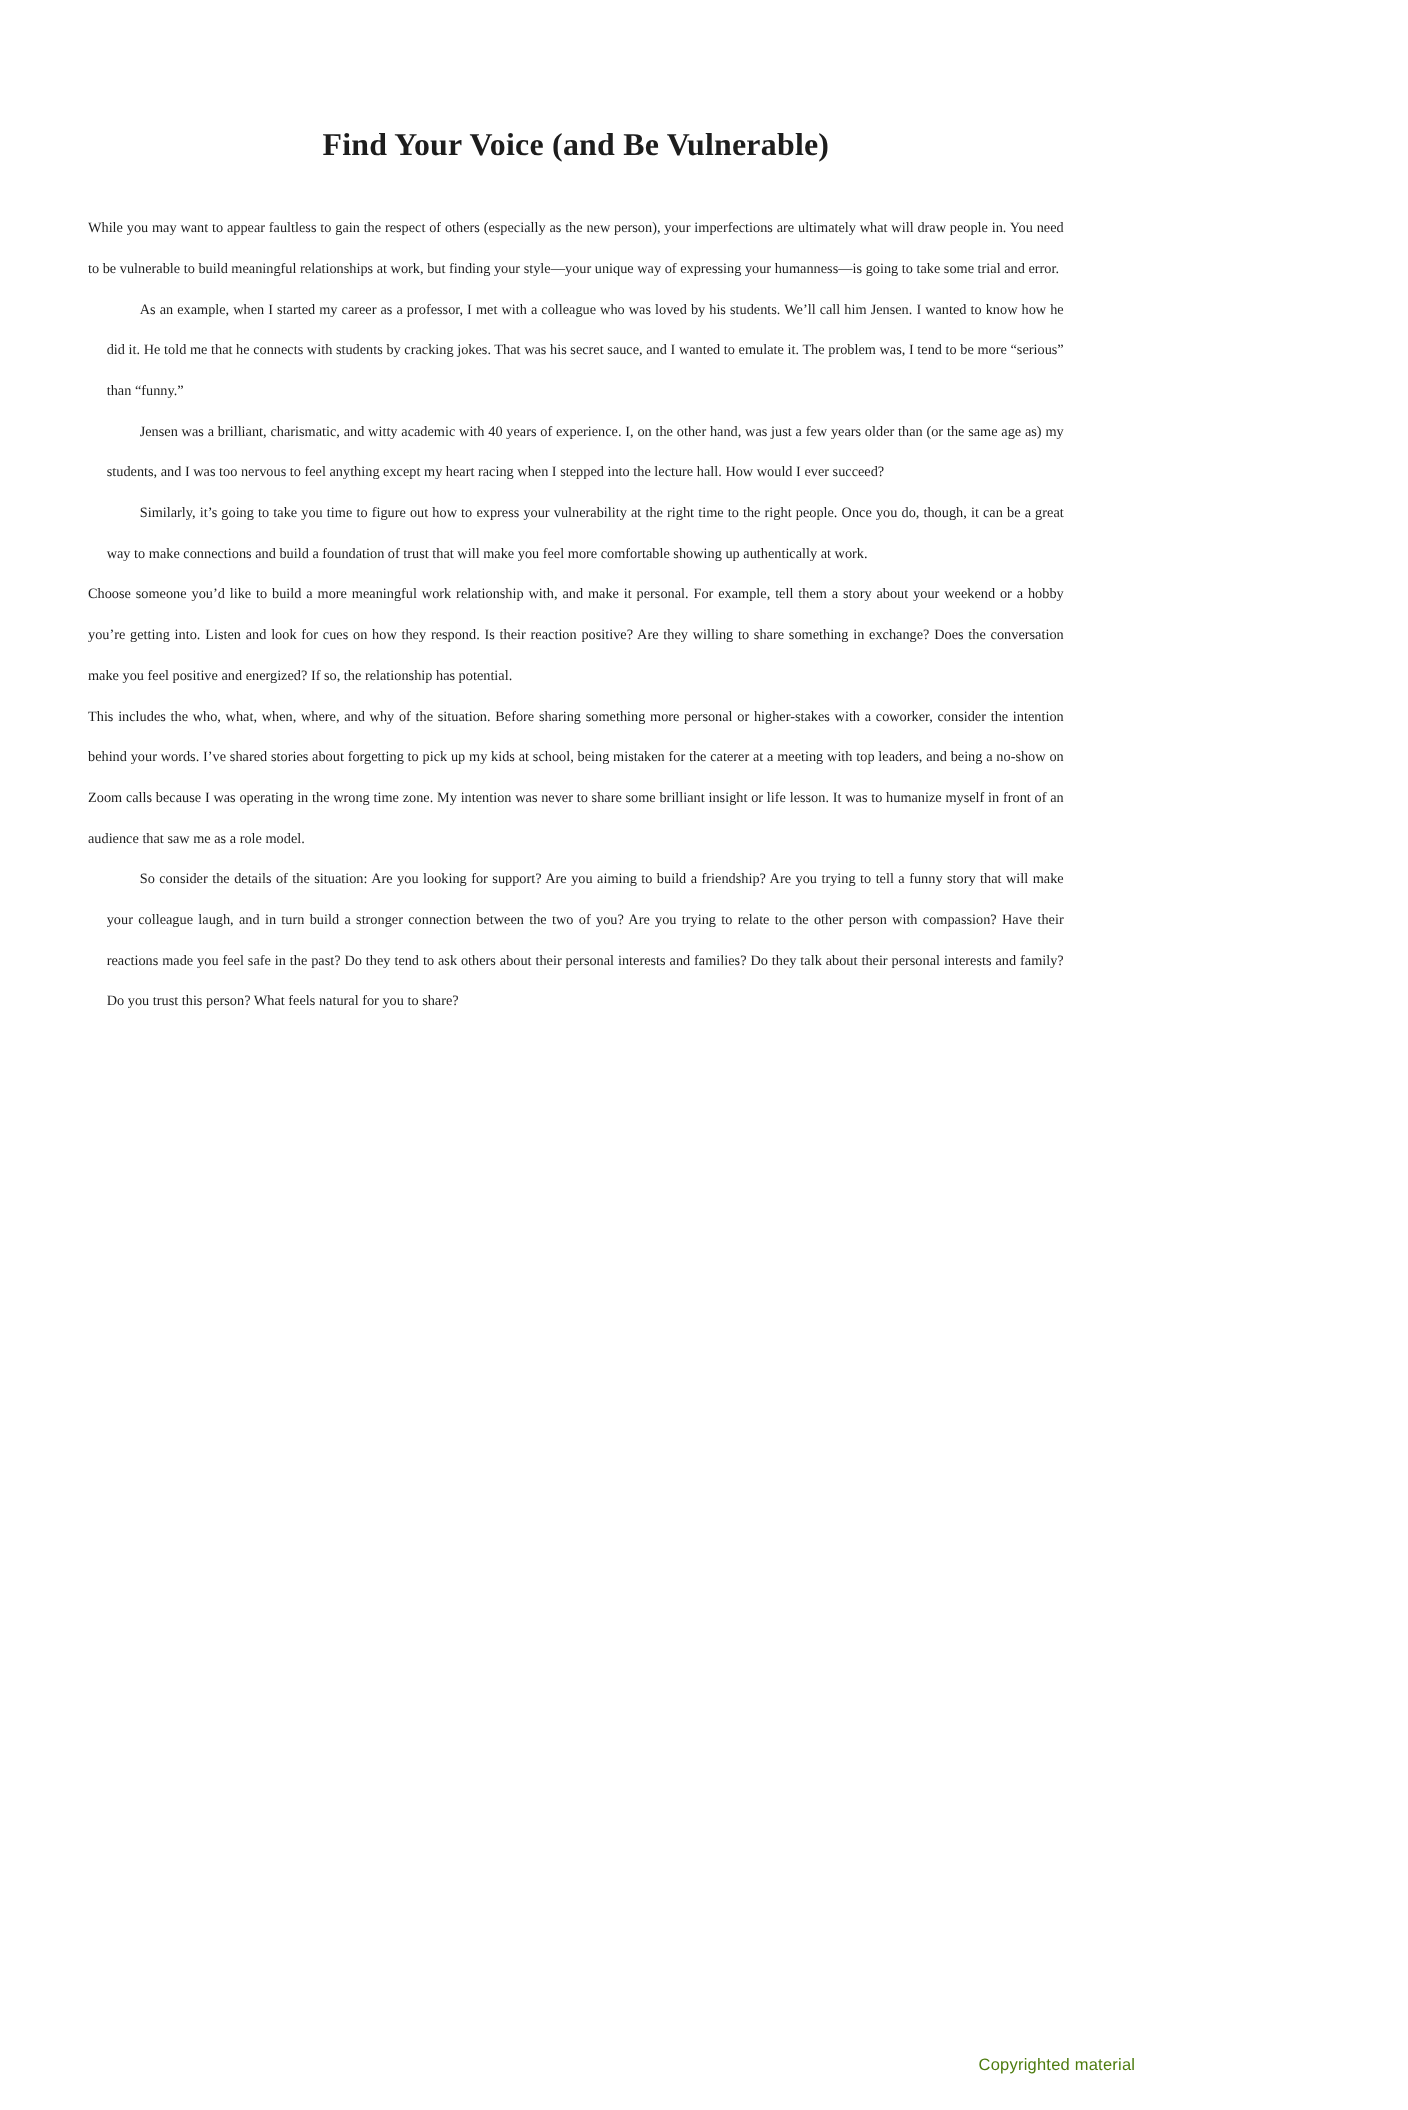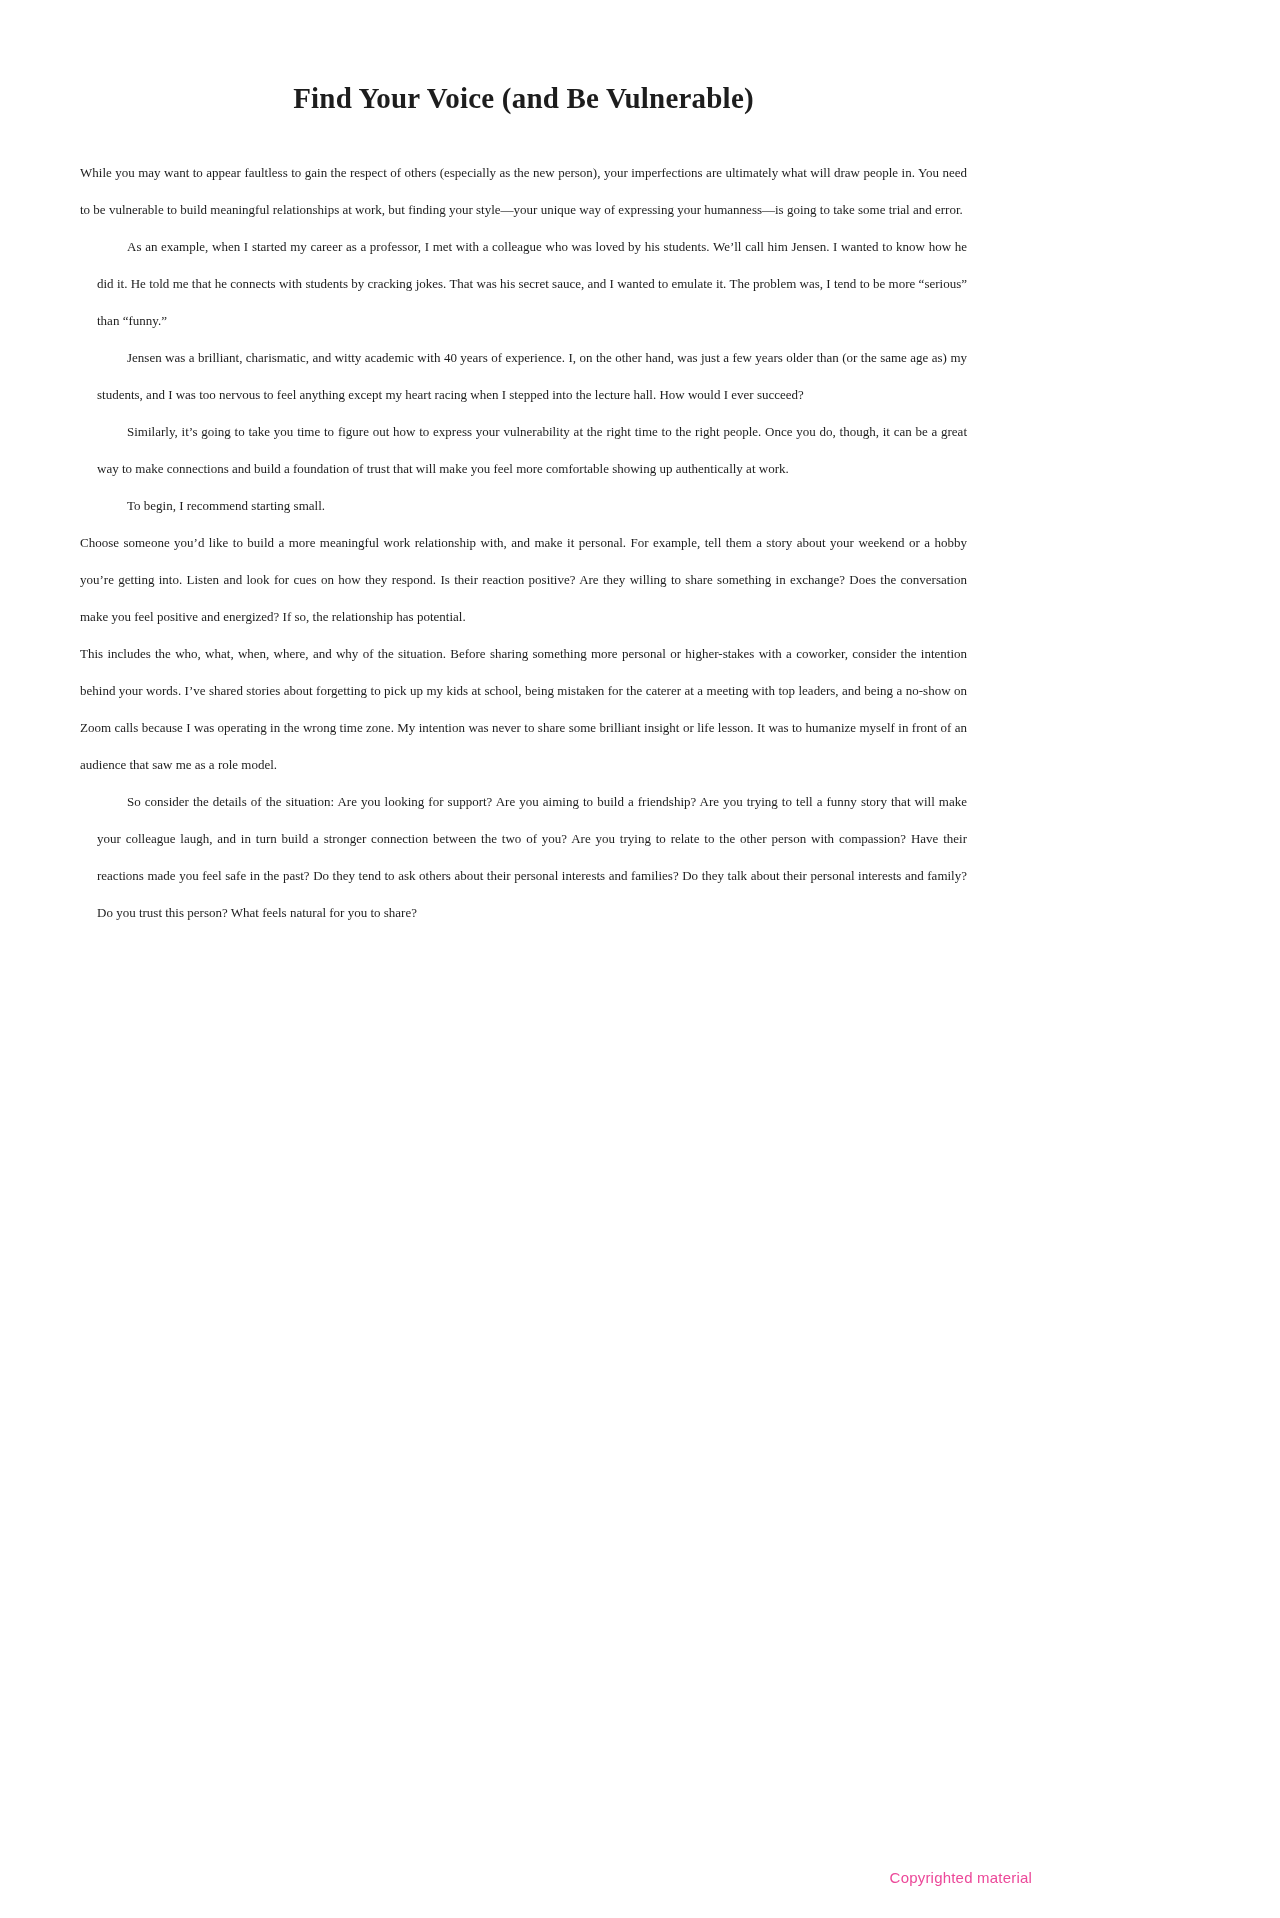--- a/index.html
+++ b/index.html
@@ -15,21 +15,21 @@
     font-family: "Liberation Serif", "DejaVu Serif", serif;
     color: #1d1d1d;
     overflow: hidden;
     box-sizing: border-box;
   }
   .content {
     position: absolute;
     left: 80px;
     top: 0;
     width: 887px;
-    padding-top: 80px;
+    padding-top: 114px;
   }
   .chapter-title {
     font-size: 29px;
     line-height: 36px;
     font-weight: 600;
     text-align: center;
     margin: 0 0 38px 0;
     letter-spacing: 0.2px;
   }
   .section-heading {
@@ -50,37 +50,36 @@
   p.body-par.indent {
     text-indent: 30px;
     margin-left: 17px;
   }
   .footer-watermark {
     position: absolute;
     top: 1869px;
     right: 248px;
     font-family: "Liberation Sans", "DejaVu Sans", sans-serif;
     font-size: 15px;
-    color: #ec4899;
+    color: #4d7c0f;
     letter-spacing: 0.2px;
   }
 </style>
 </head>
 <body>
 
 <div class="page">
   <div class="content">
 
     <h1 class="chapter-title">Find Your Voice (and Be Vulnerable)</h1>
 
     <p class="body-par">While you may want to appear faultless to gain the respect of others (especially as the new person), your imperfections are ultimately what will draw people in. You need to be vulnerable to build meaningful relationships at work, but finding your style—your unique way of expressing your humanness—is going to take some trial and error.</p>
     <p class="body-par indent">As an example, when I started my career as a professor, I met with a colleague who was loved by his students. We’ll call him Jensen. I wanted to know how he did it. He told me that he connects with students by cracking jokes. That was his secret sauce, and I wanted to emulate it. The problem was, I tend to be more “serious” than “funny.”</p>
     <p class="body-par indent">Jensen was a brilliant, charismatic, and witty academic with 40 years of experience. I, on the other hand, was just a few years older than (or the same age as) my students, and I was too nervous to feel anything except my heart racing when I stepped into the lecture hall. How would I ever succeed?</p>
     <p class="body-par indent">Similarly, it’s going to take you time to figure out how to express your vulnerability at the right time to the right people. Once you do, though, it can be a great way to make connections and build a foundation of trust that will make you feel more comfortable showing up authentically at work.</p>
-    <p class="body-par indent">To begin, I recommend starting small.</p>
 
 
     <p class="body-par">Choose someone you’d like to build a more meaningful work relationship with, and make it personal. For example, tell them a story about your weekend or a hobby you’re getting into. Listen and look for cues on how they respond. Is their reaction positive? Are they willing to share something in exchange? Does the conversation make you feel positive and energized? If so, the relationship has potential.</p>
 
 
     <p class="body-par">This includes the who, what, when, where, and why of the situation. Before sharing something more personal or higher-stakes with a coworker, consider the intention behind your words. I’ve shared stories about forgetting to pick up my kids at school, being mistaken for the caterer at a meeting with top leaders, and being a no-show on Zoom calls because I was operating in the wrong time zone. My intention was never to share some brilliant insight or life lesson. It was to humanize myself in front of an audience that saw me as a role model.</p>
     <p class="body-par indent">So consider the details of the situation: Are you looking for support? Are you aiming to build a friendship? Are you trying to tell a funny story that will make your colleague laugh, and in turn build a stronger connection between the two of you? Are you trying to relate to the other person with compassion? Have their reactions made you feel safe in the past? Do they tend to ask others about their personal interests and families? Do they talk about their personal interests and family? Do you trust this person? What feels natural for you to share?</p>
 
   </div>
 

